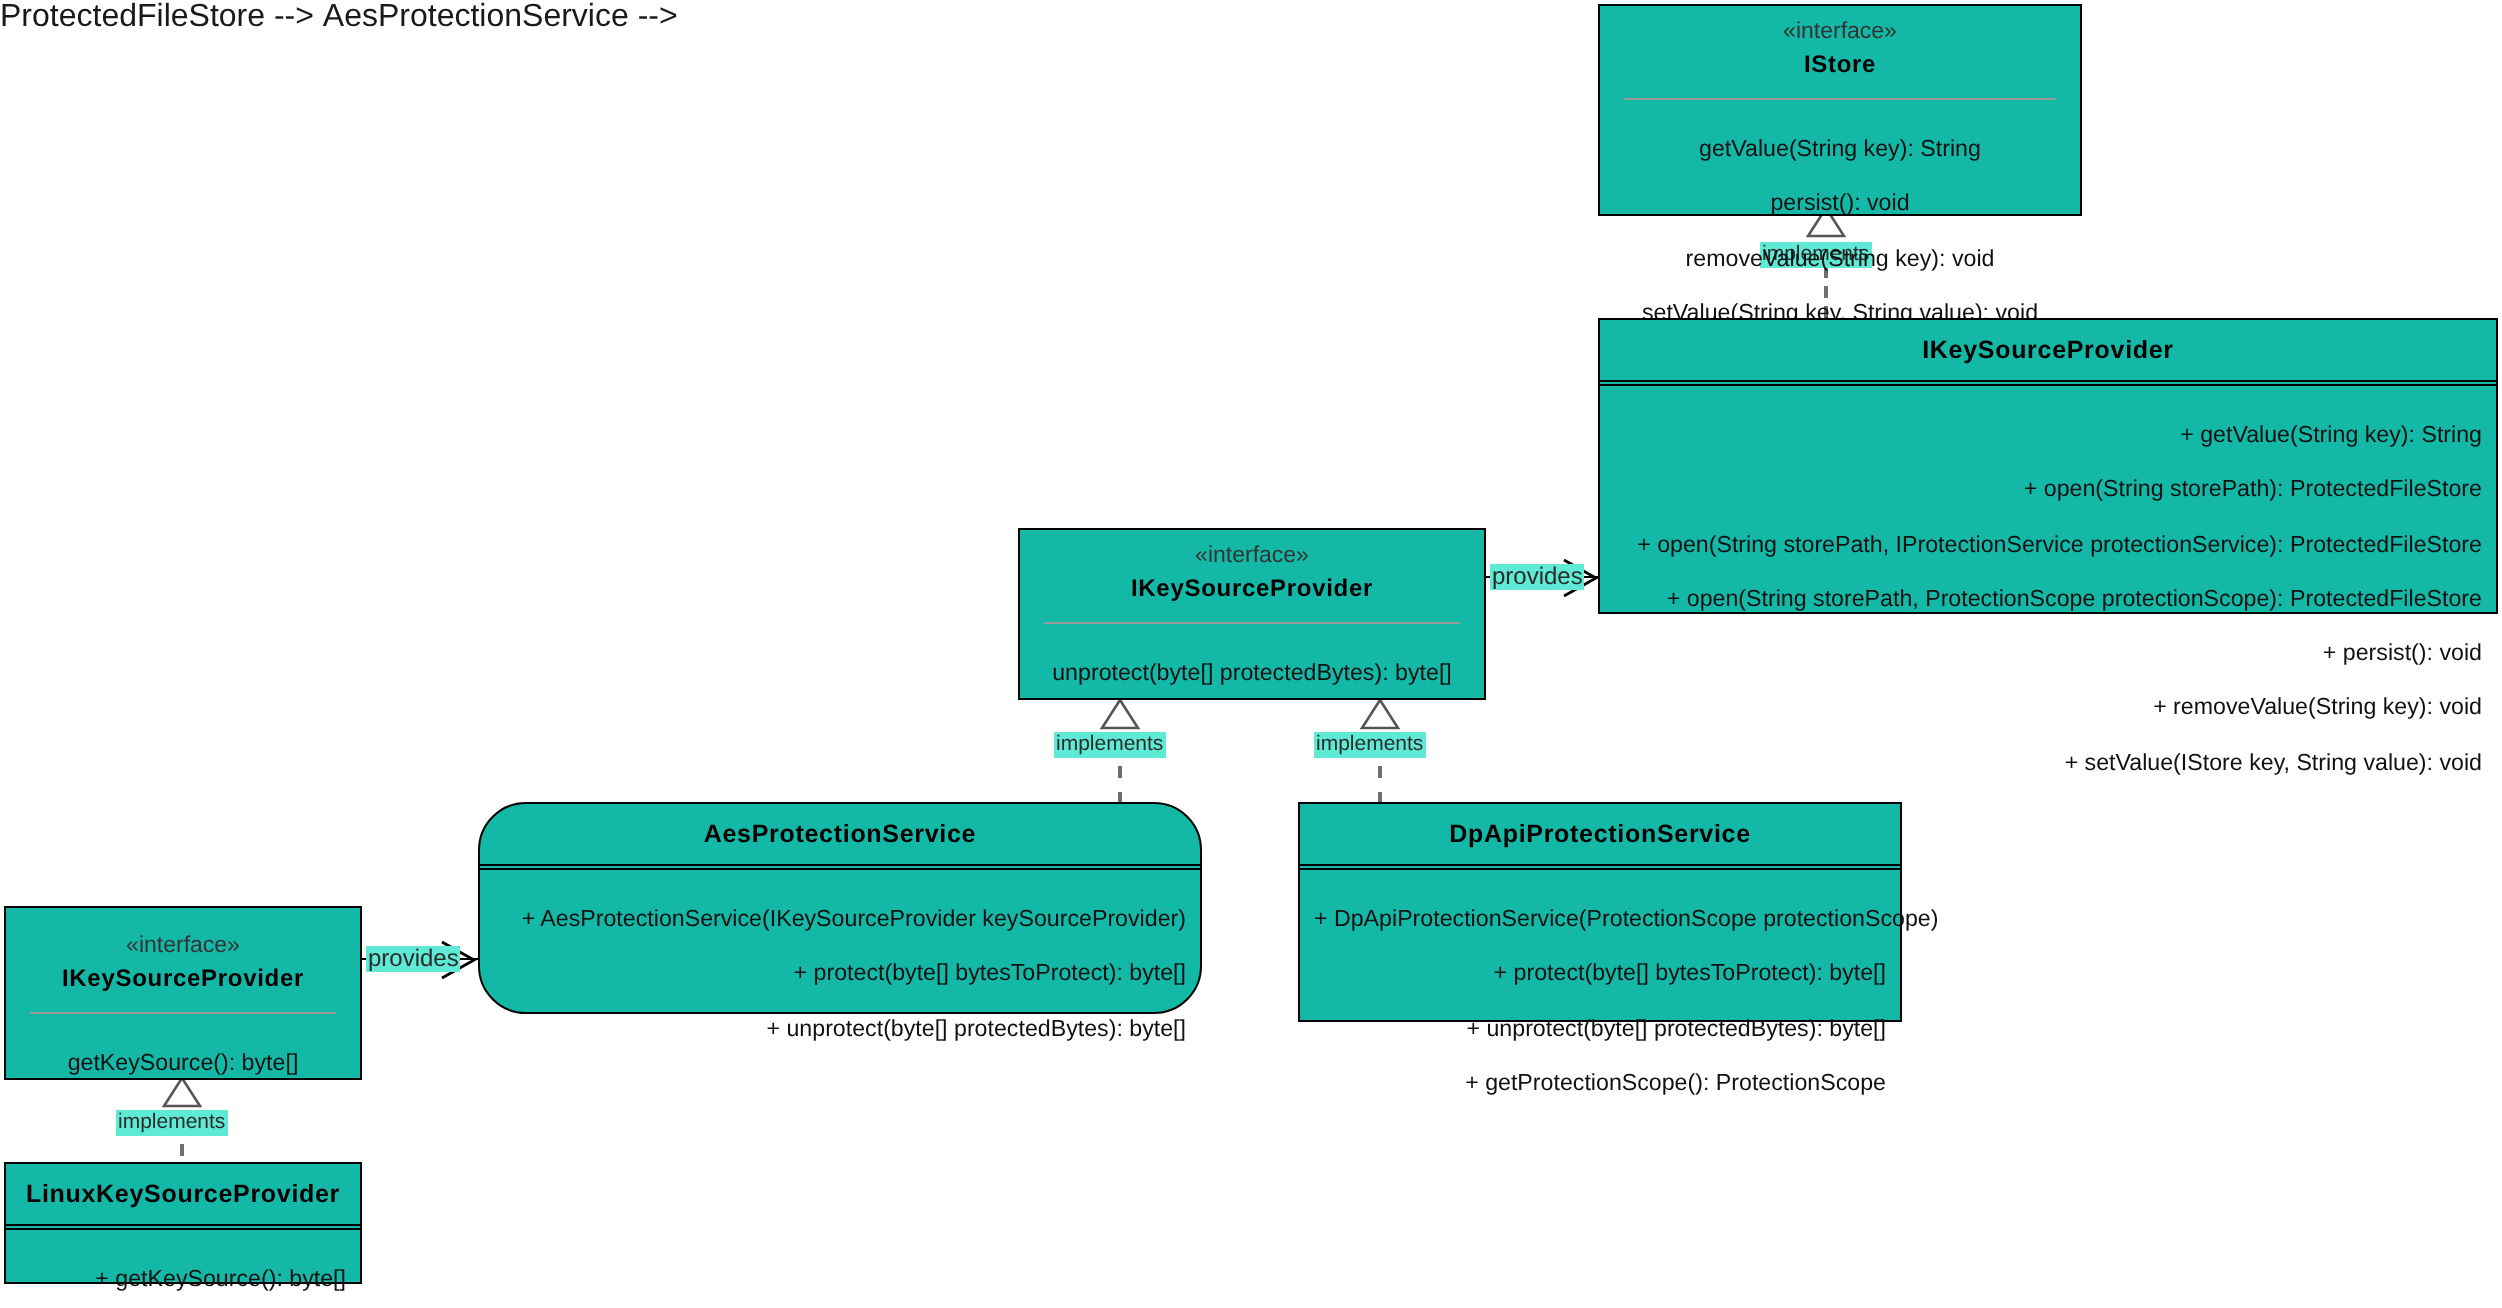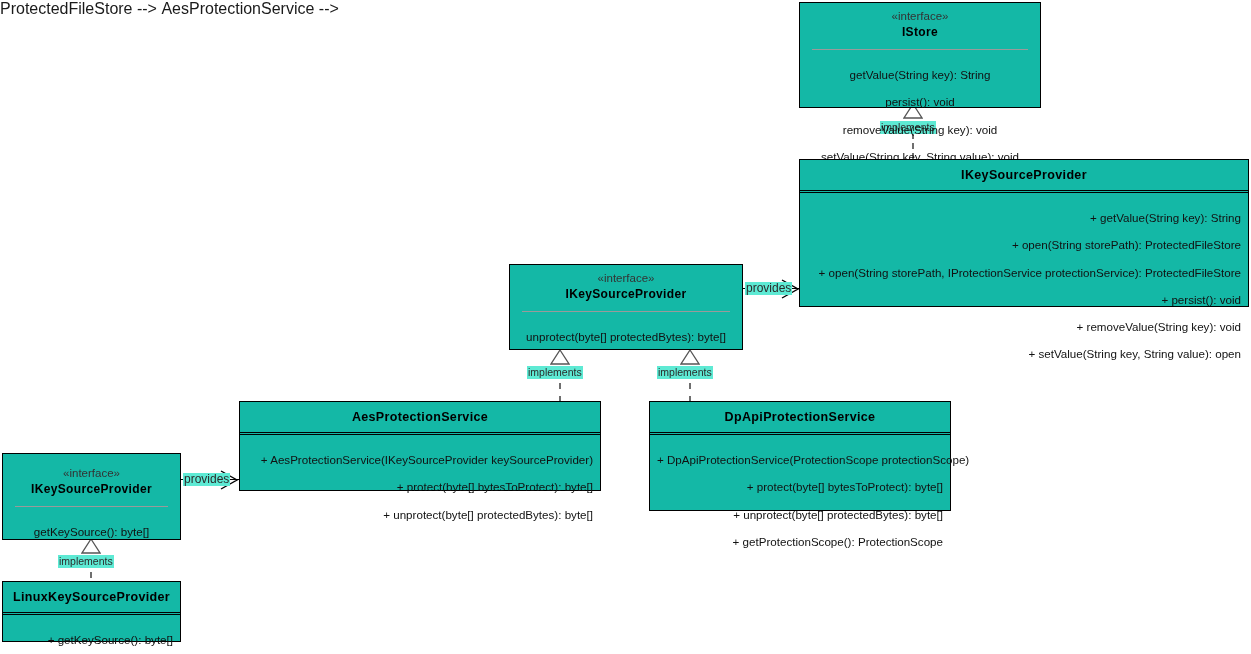--- a/index.html
+++ b/index.html
@@ -192,40 +192,41 @@
   
   <div class="uml-box" style="left:799px; top:159px; width:450px; height:148px;">
     <div class="box-header class-header">
       <span>IKeySourceProvider</span>
     </div>
     <div class="class-rule"></div>
     <div class="members left">
       <div class="member">+ getValue(String key): String</div>
       <div class="member">+ open(String storePath): ProtectedFileStore</div>
       <div class="member">+ open(String storePath, IProtectionService protectionService): ProtectedFileStore</div>
+      <div class="member">+ open(String storePath, ProtectionScope protectionScope): ProtectedFileStore</div>
       <div class="member">+ persist(): void</div>
       <div class="member">+ removeValue(String key): void</div>
-      <div class="member">+ setValue(String key, String value): open</div>
+      <div class="member">+ setValue(IStore key, String value): void</div>
     </div>
   </div>
 
   
   <div class="uml-box" style="left:509px; top:264px; width:234px; height:86px;">
     <div class="box-header iface-header">
       <span class="iface-stereo">«interface»</span>
       <span class="iface-name">IKeySourceProvider</span>
     </div>
     <div class="iface-rule"></div>
     <div class="members centered">
       <div class="member">unprotect(byte[] protectedBytes): byte[]</div>
     </div>
   </div>
 
   
-  <div class="uml-box" style="left:239px; top:401px; width:362px; height:90px;">
+  <div class="uml-box" style="left:239px; top:401px; width:362px; height:106px;border-radius:24px;">
     <div class="box-header class-header">
       <span>AesProtectionService</span>
     </div>
     <div class="class-rule"></div>
     <div class="members left">
       <div class="member">+ AesProtectionService(IKeySourceProvider keySourceProvider)</div>
       <div class="member">+ protect(byte[] bytesToProtect): byte[]</div>
       <div class="member">+ unprotect(byte[] protectedBytes): byte[]</div>
     </div>
   </div>

